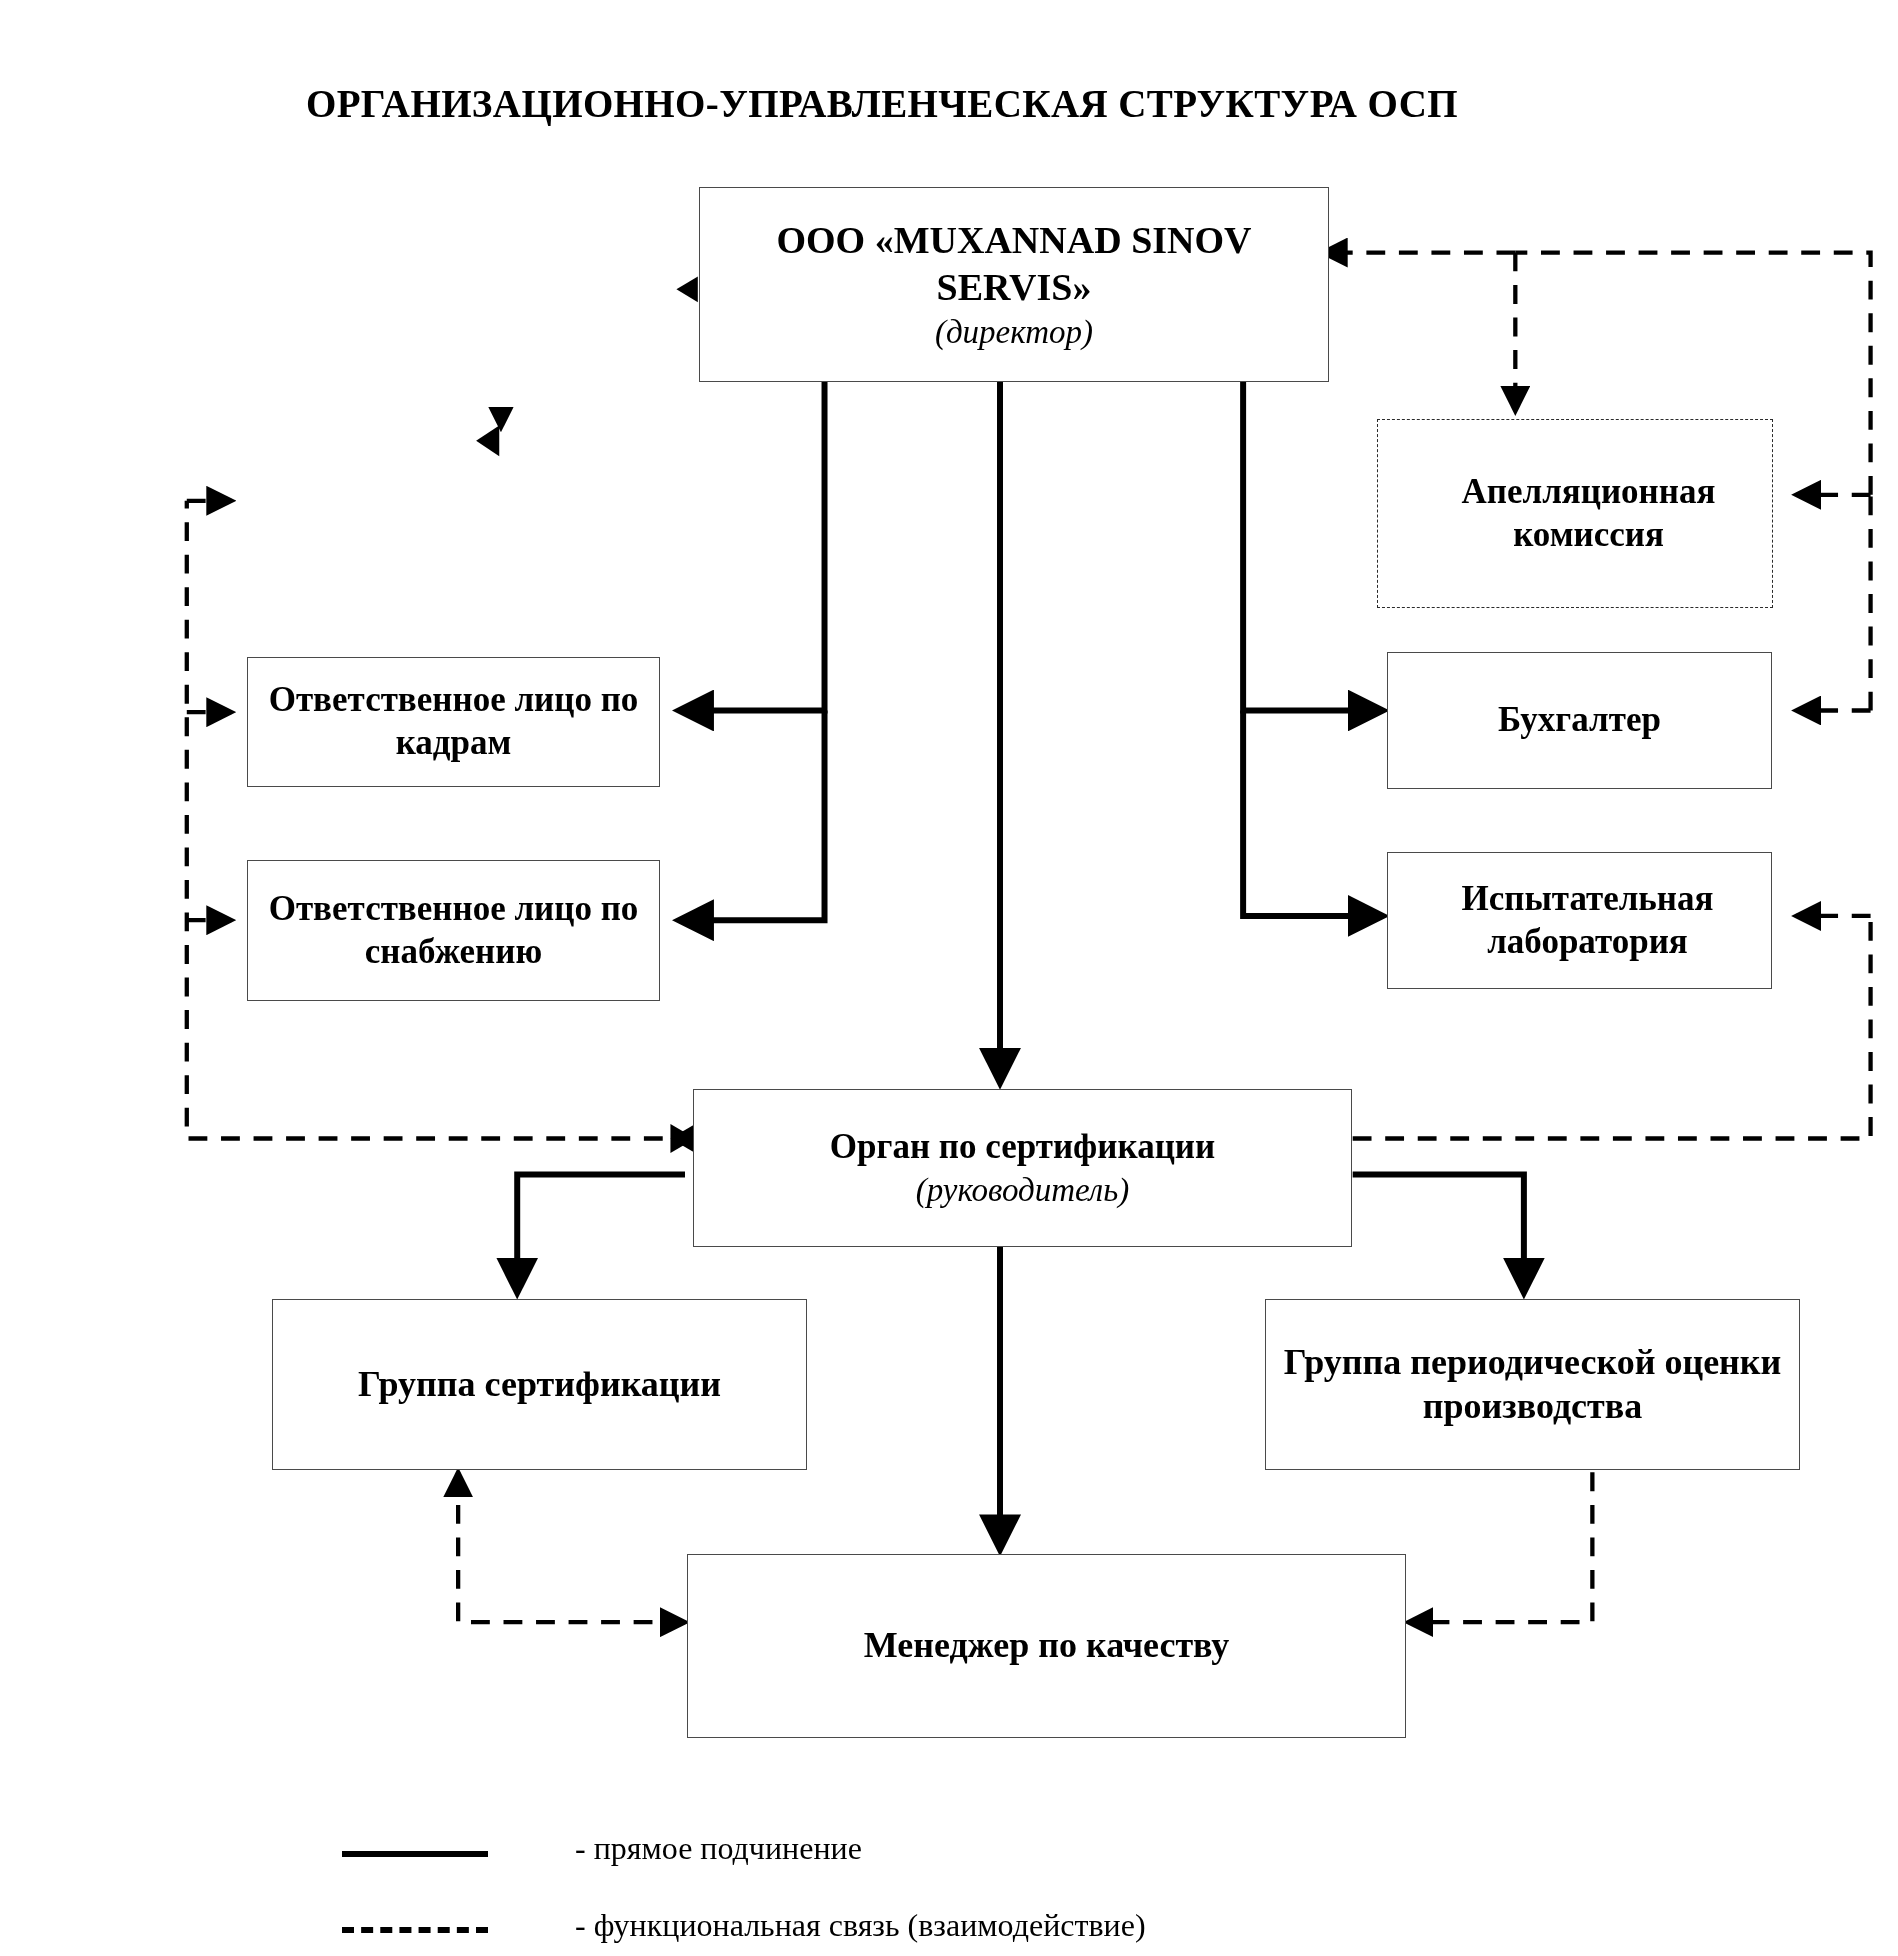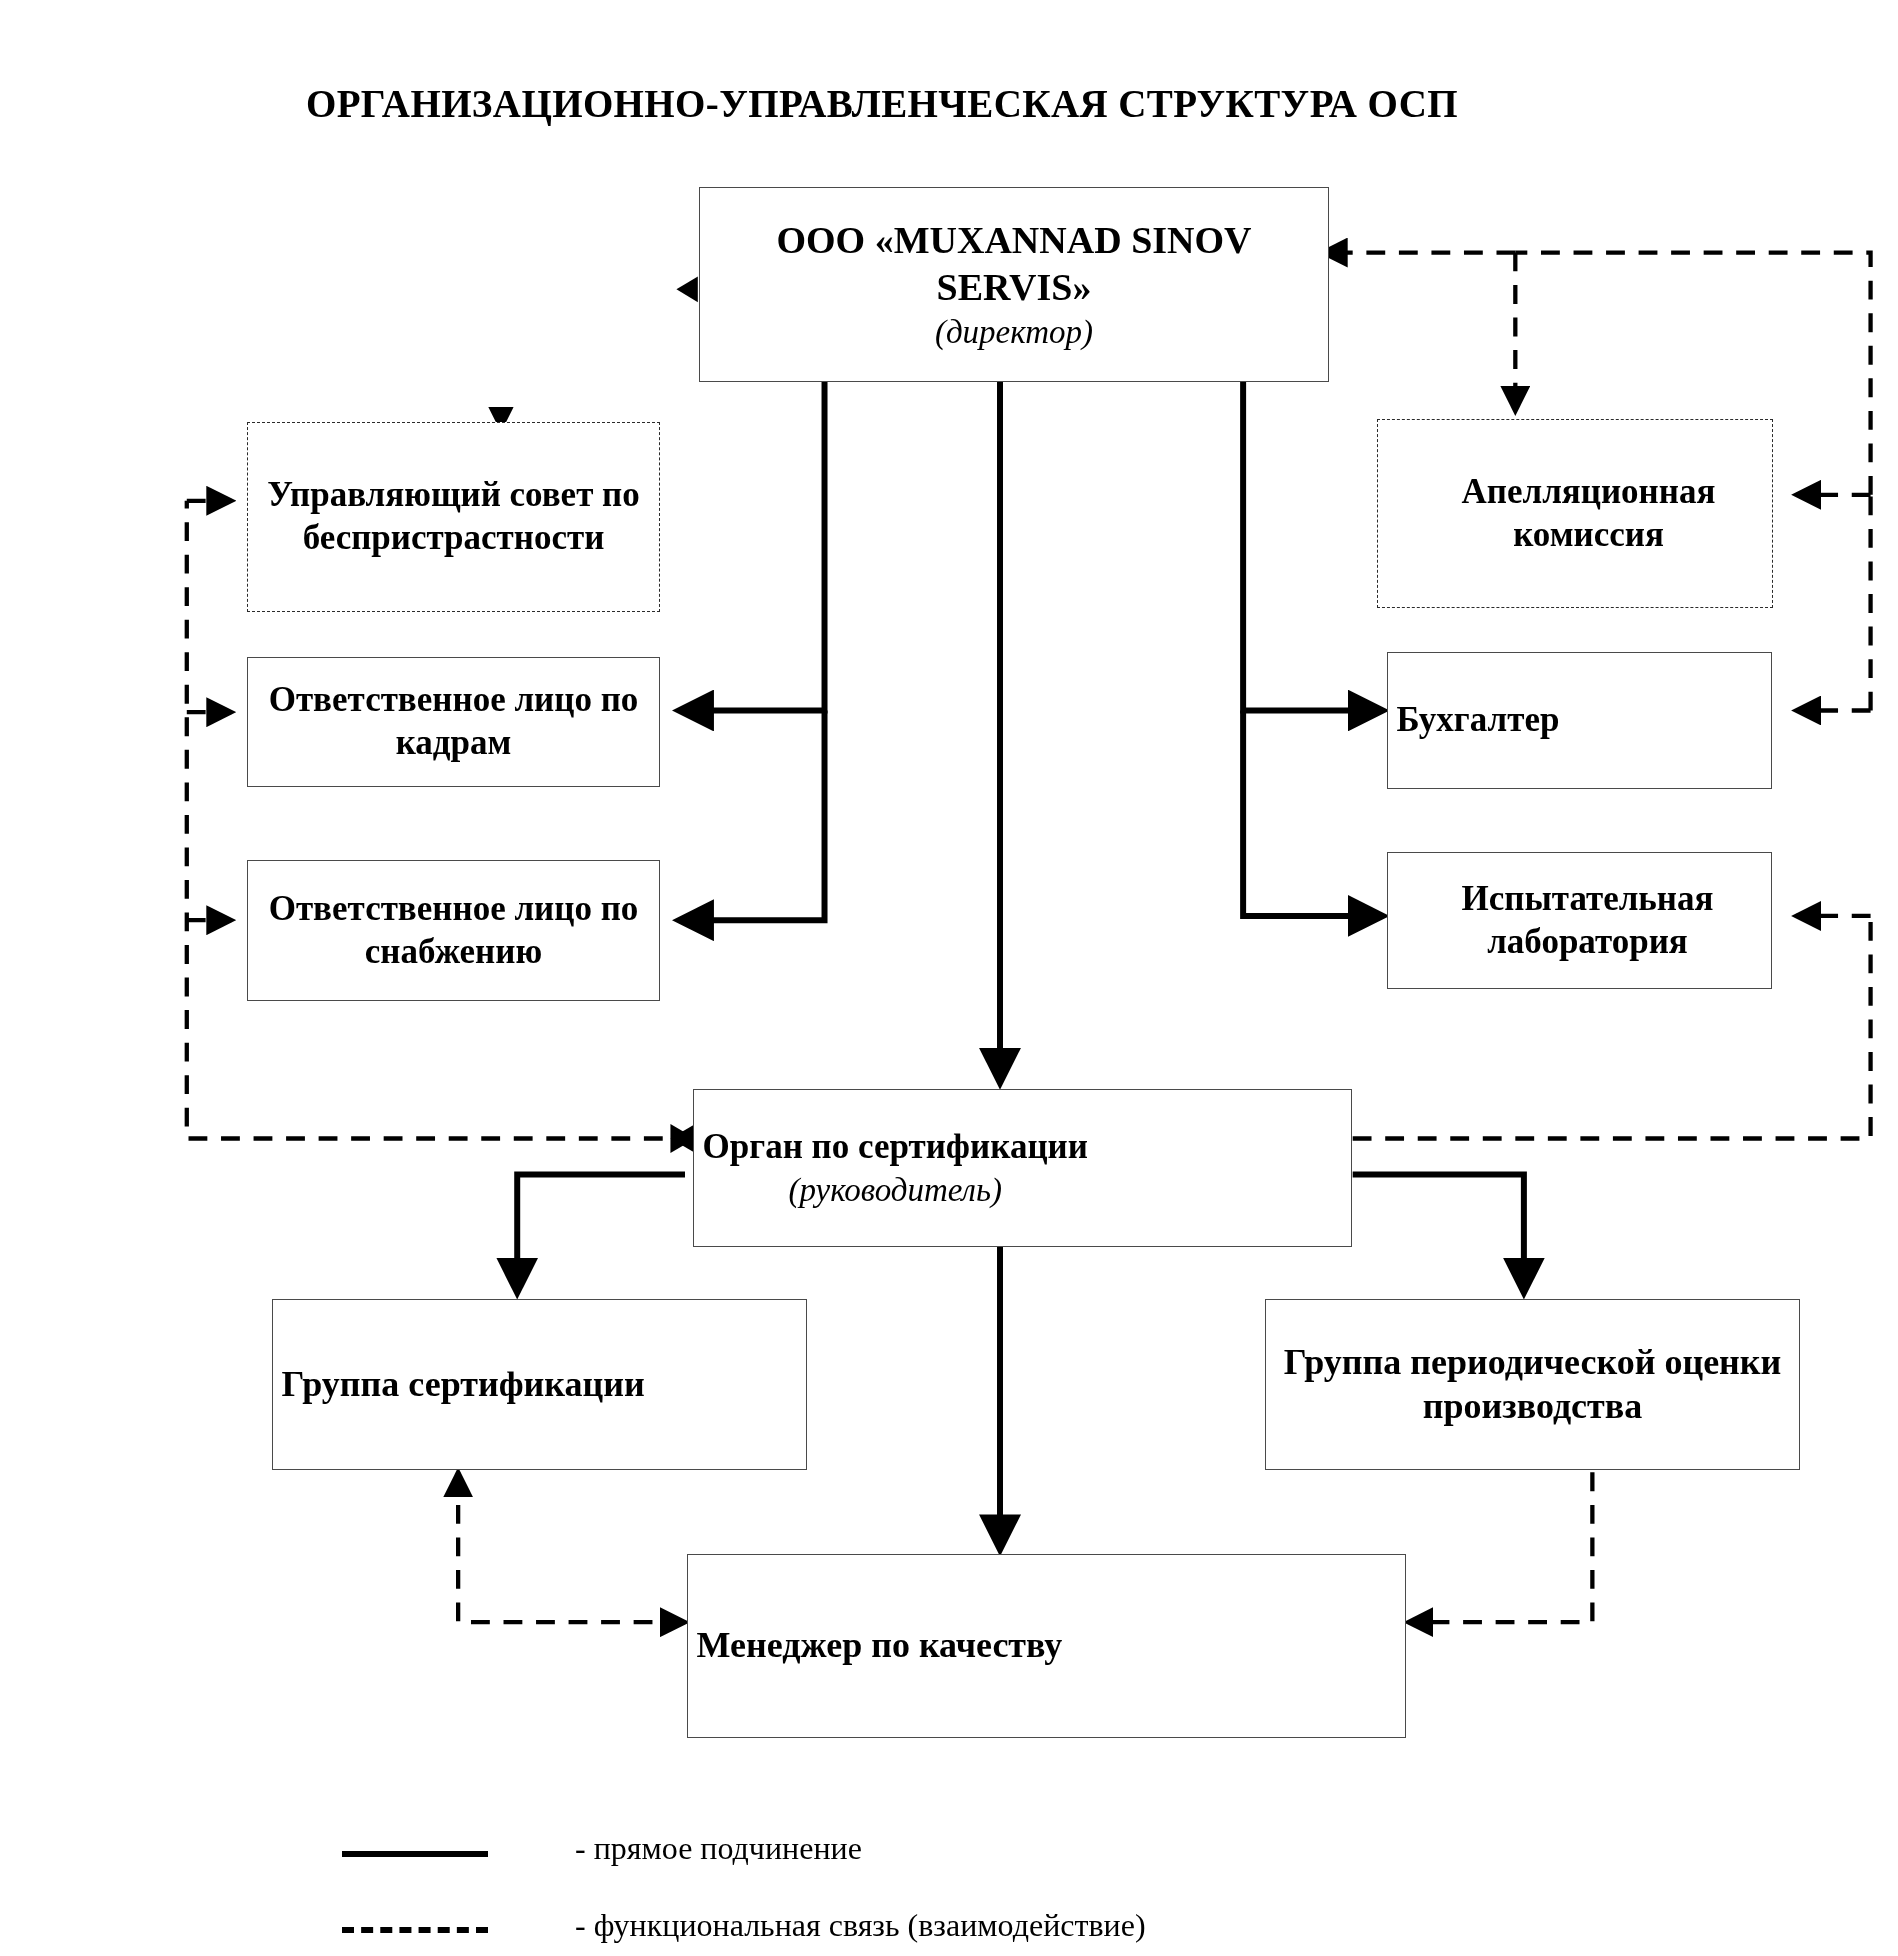--- a/index.html
+++ b/index.html
@@ -3,21 +3,21 @@
 <meta charset="utf-8">
 <style>
   html,body{margin:0;padding:0;background:#ffffff;}
   body{width:1899px;height:1956px;position:relative;overflow:hidden;
        font-family:"Liberation Serif","DejaVu Serif",serif;color:#000;}
   #canvas{position:absolute;left:0;top:0;width:1899px;height:1956px;}
   svg#wires{position:absolute;left:0;top:0;width:1899px;height:1956px;pointer-events:none;}
   .title{position:absolute;left:0;top:81px;width:1764px;text-align:center;
          font-size:39px;font-weight:bold;letter-spacing:0.4px;}
   .node{position:absolute;box-sizing:border-box;display:flex;align-items:center;
-        justify-content:flex-start;text-align:center;font-weight:bold;line-height:1.22;
+        justify-content:center;text-align:center;font-weight:bold;line-height:1.22;
         background:#fff;z-index:3;}
   .solid{border:1.7px solid #4a4a4a;}
   .dashed{border:1.7px dashed #2b2b2b;}
   .node .inner{padding:0 8.6px;}
   .sub{font-weight:normal;font-style:italic;display:block;font-size:33px;margin-top:1.7px;}
   .legend{position:absolute;z-index:4;font-size:32px;}
   .lg-line-solid{position:absolute;left:342px;top:1851px;width:146px;height:6px;background:#000;z-index:4;}
   .lg-line-dash{position:absolute;left:342px;top:1927px;width:146px;height:0;
         border-top:6px dashed #000;z-index:4;}
   .lg-txt1{left:575px;top:1830px;}
@@ -97,23 +97,20 @@
     </g>
   </svg>
 
   <div class="node solid" style="left:699px;top:187px;width:630px;height:195px;font-size:38px;">
     <div class="inner">
       <span>ООО «MUXANNAD SINOV SERVIS»</span>
       <span class="sub">(директор)</span>
     </div>
   </div>
 
-  <div class="node dashed" style="left:247px;top:422px;width:413px;height:190px;font-size:35px;">
-    <div class="inner">Управляющий совет по беспристрастности</div>
-  </div>
 
   <div class="node solid" style="left:247px;top:657px;width:413px;height:130px;font-size:35px;">
     <div class="inner">Ответственное лицо по кадрам</div>
   </div>
 
   <div class="node solid" style="left:247px;top:860px;width:413px;height:141px;font-size:35px;">
     <div class="inner">Ответственное лицо по снабжению</div>
   </div>
 
   <div class="node dashed" style="left:1377px;top:419px;width:396px;height:189px;font-size:35px;padding-left:27px;">

